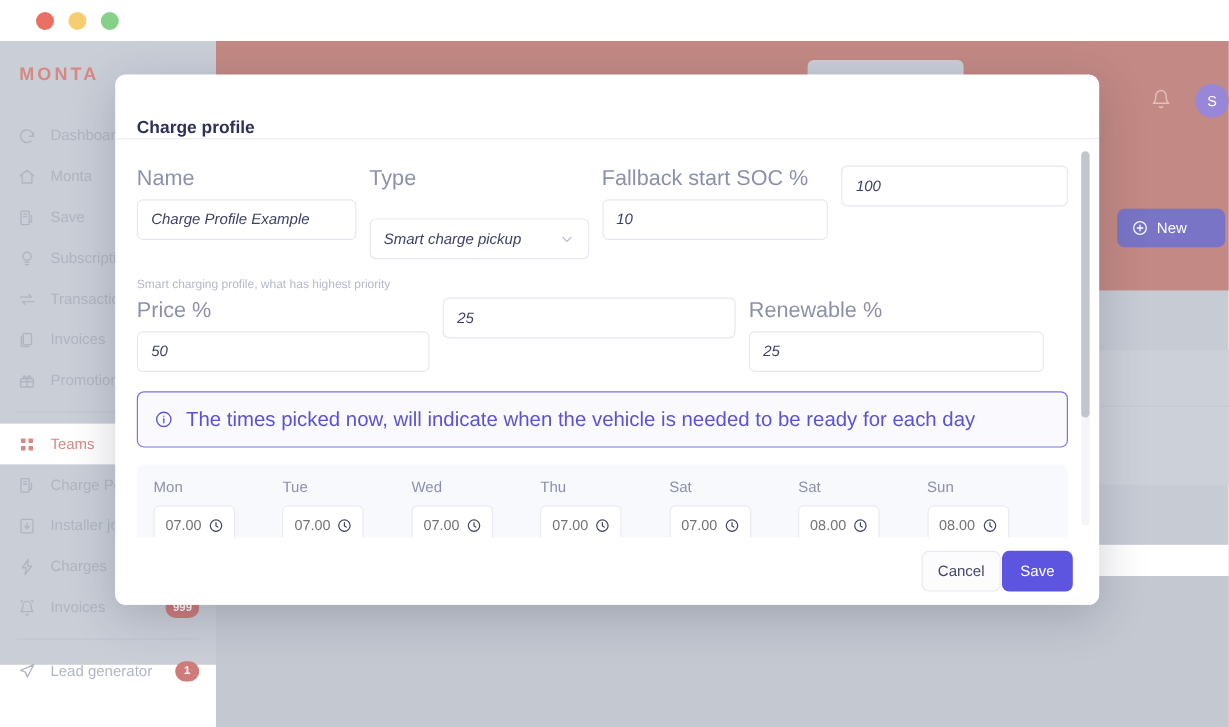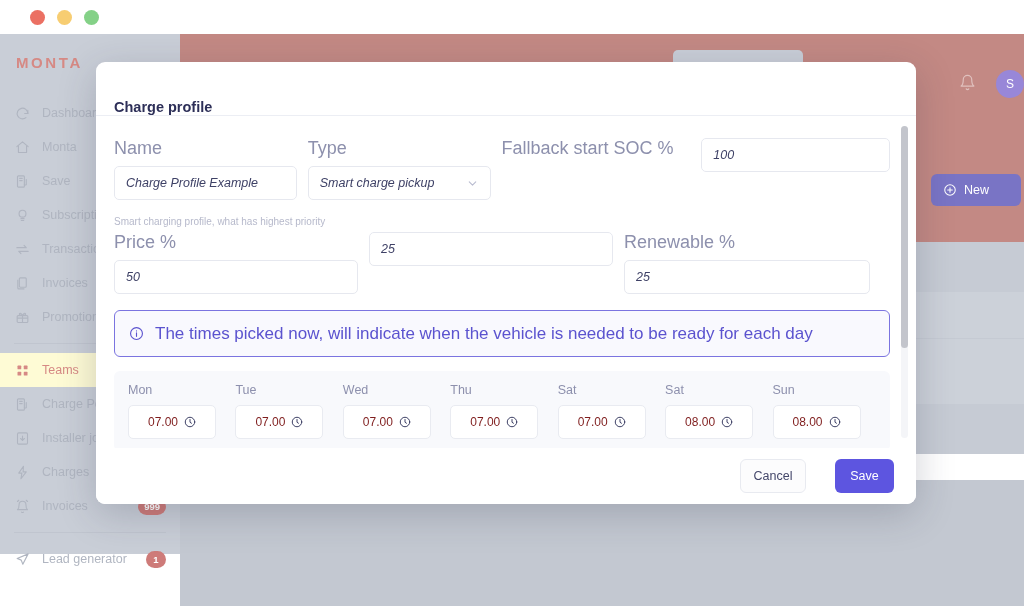--- a/index.html
+++ b/index.html
@@ -69,21 +69,21 @@
     display: flex;
     align-items: center;
     height: 34px;
     padding: 0 14px;
     gap: 12px;
     color: #8e96a6;
     font-size: 12.5px;
     position: relative;
   }
   .nav-item.active {
-    background: #fef9c3;
+    background: #ffffff;
     color: #c4564f;
   }
   .nav-icon {
     width: 16px; height: 16px;
     display: flex; align-items: center; justify-content: center;
     flex: 0 0 16px;
     color: inherit;
   }
   .nav-icon svg { width: 15px; height: 15px; display: block; }
   .nav-label { white-space: nowrap; overflow: hidden; }
@@ -236,21 +236,21 @@
     border-radius: 4px;
   }
   .modal-footer {
     position: absolute;
     left: 0; bottom: 0;
     width: 820px;
     height: 56px;
     display: flex;
     align-items: center;
     justify-content: flex-end;
-    gap: 29px;
+    gap: 1px;
     padding-right: 22px;
     background: #ffffff;
   }
 
   
   .field-row {
     display: flex;
     gap: 11px;
     margin-bottom: 16px;
   }
@@ -268,20 +268,21 @@
     background: #ffffff;
     display: flex;
     align-items: center;
     padding: 0 11px;
     font-size: 12.5px;
     color: #3e4166;
     font-style: italic;
   }
   .select-box {
     justify-content: space-between;
+    margin-top: 16px;
   }
   .select-chevron { color: #b9bcd0; display: flex; }
   .select-chevron svg { width: 13px; height: 13px; display: block; }
 
   .hint-text {
     font-size: 10px;
     color: #b6b9cb;
     margin-bottom: 5px;
   }
 
@@ -313,31 +314,31 @@
     display: flex;
     gap: 0;
   }
   .day-col { width: 114px; }
   .day-label {
     font-size: 12.5px;
     color: #8d90ad;
     margin-bottom: 8px;
   }
   .time-box {
-    width: 88px;
+    width: 68px;
     height: 34px;
     background: #ffffff;
     border: 1px solid #e9ebf1;
     border-radius: 5px;
     display: flex;
     align-items: center;
     justify-content: center;
     gap: 6px;
     font-size: 12px;
-    color: #7f1d1d;
+    color: #737373;
   }
   .clock-icon { display: flex; color: #3e4166; }
   .clock-icon svg { width: 12px; height: 12px; display: block; }
 
   
   .btn {
     height: 34px;
     border-radius: 6px;
     font-size: 12.5px;
     display: flex;
@@ -577,20 +578,21 @@
             <span class="select-chevron">
               <svg viewBox="0 0 24 24" fill="none" stroke="currentColor" stroke-width="2" stroke-linecap="round" stroke-linejoin="round">
                 <path d="M6 9l6 6 6-6"></path>
               </svg>
             </span>
           </div>
         </div>
 
         <div class="field" style="width:190px">
           <div class="field-label">Fallback start SOC %</div>
+          <div class="input-box">10</div>
         </div>
 
         <div class="field" style="width:190px">
           <div class="input-box">100</div>
         </div>
       </div>
 
       <div class="hint-text">Smart charging profile, what has highest priority</div>
 
       <div class="field-row">

